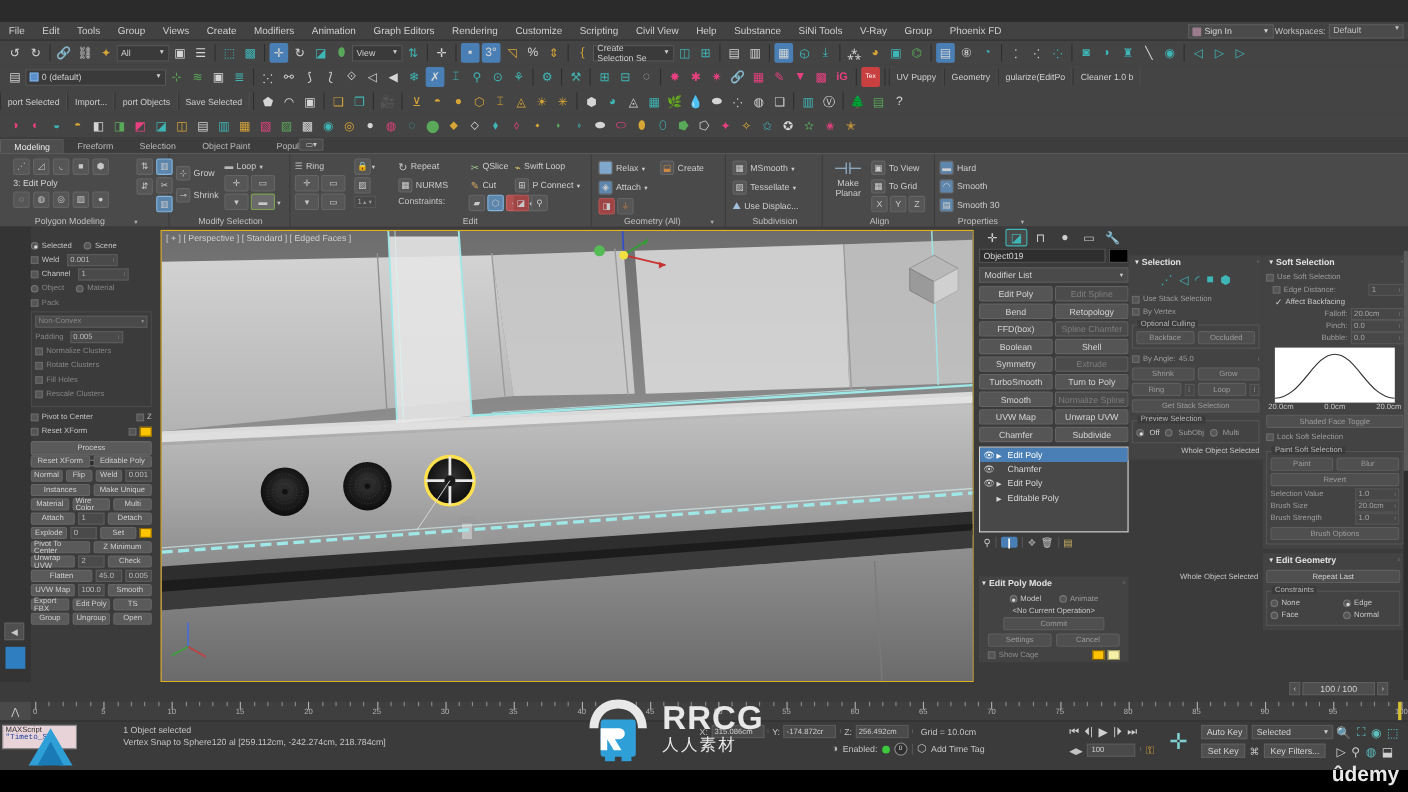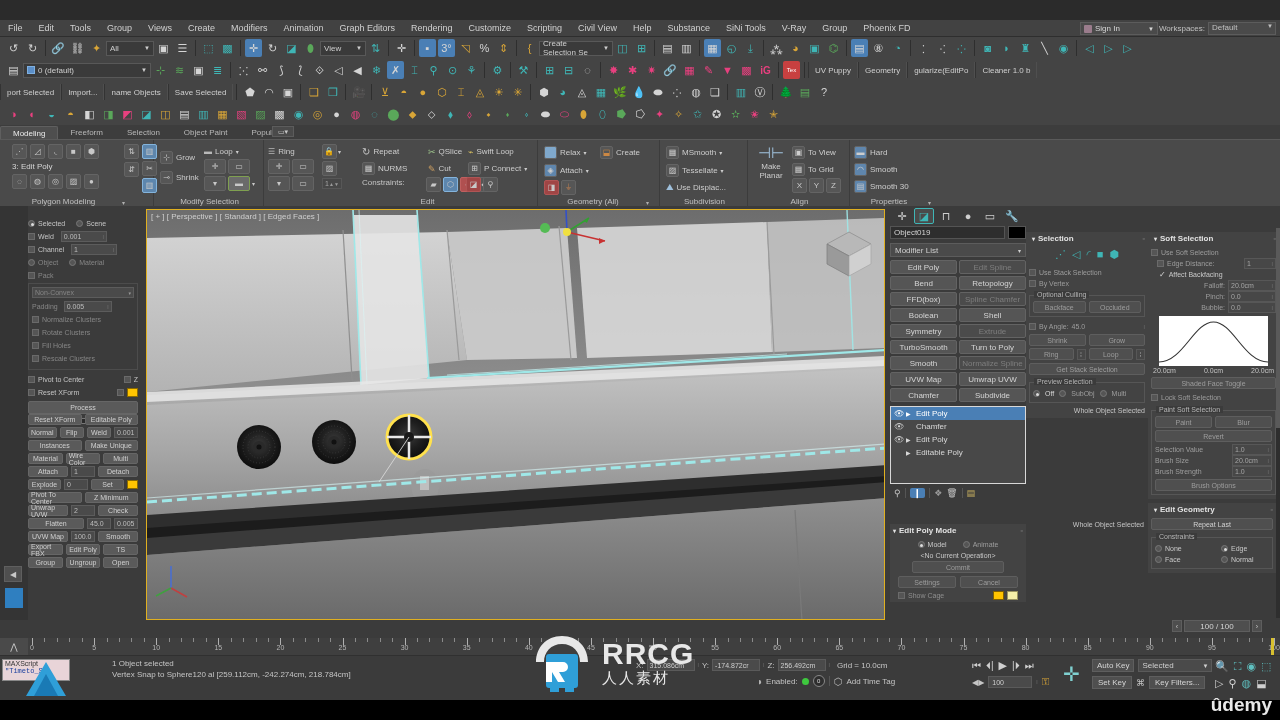--- a/index.html
+++ b/index.html
@@ -304,21 +304,21 @@
     <div class="sep"></div>
     <div class="txtbtn">UV Puppy</div>
     <div class="txtbtn">Geometry</div>
     <div class="txtbtn">gularize(EditPo</div>
     <div class="txtbtn">Cleaner 1.0 b</div>
   </div>
 
   <div class="tbrow tb3">
     <div class="txtbtn">port Selected</div>
     <div class="txtbtn">Import...</div>
-    <div class="txtbtn">name Objects</div>
+    <div class="txtbtn">port Objects</div>
     <div class="txtbtn">Save Selected</div>
     <div class="sep"></div>
     <div class="tbi">⬟</div>
     <div class="tbi">◠</div>
     <div class="tbi">▣</div>
     <div class="sep"></div>
     <div class="tbi gold">❑</div>
     <div class="tbi teal">❒</div>
     <div class="sep"></div>
     <div class="tbi">🎥</div>

